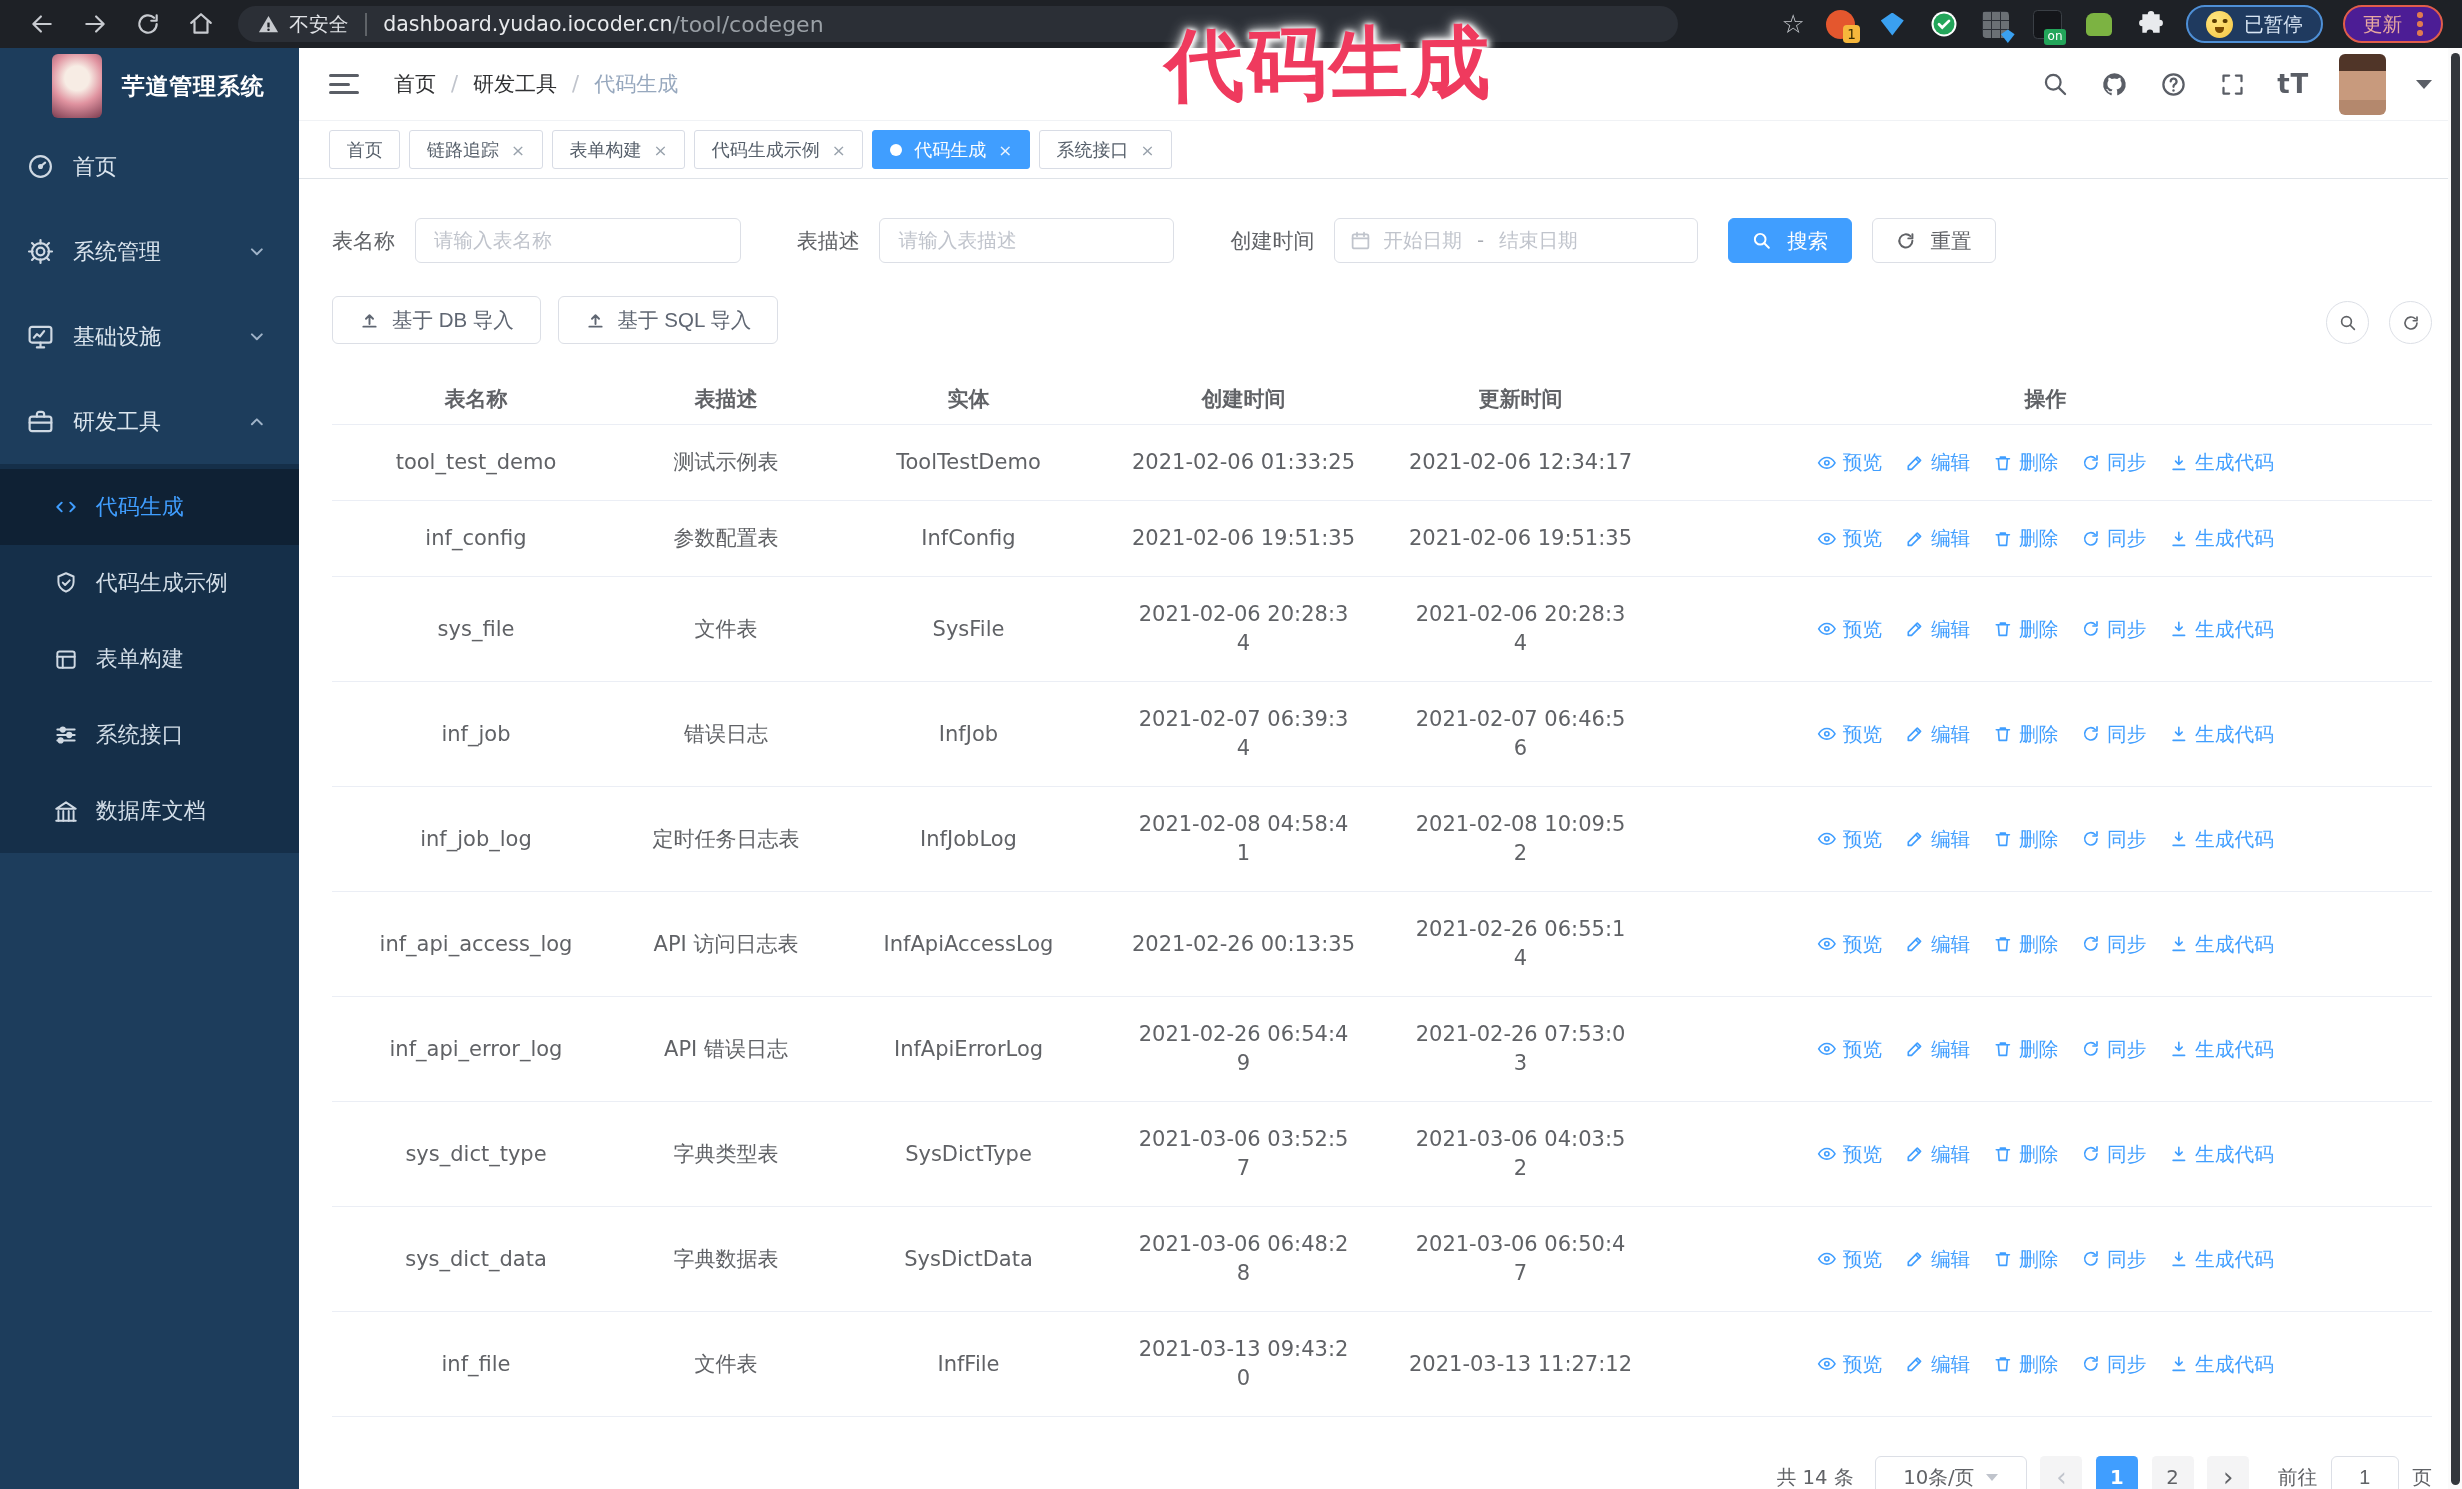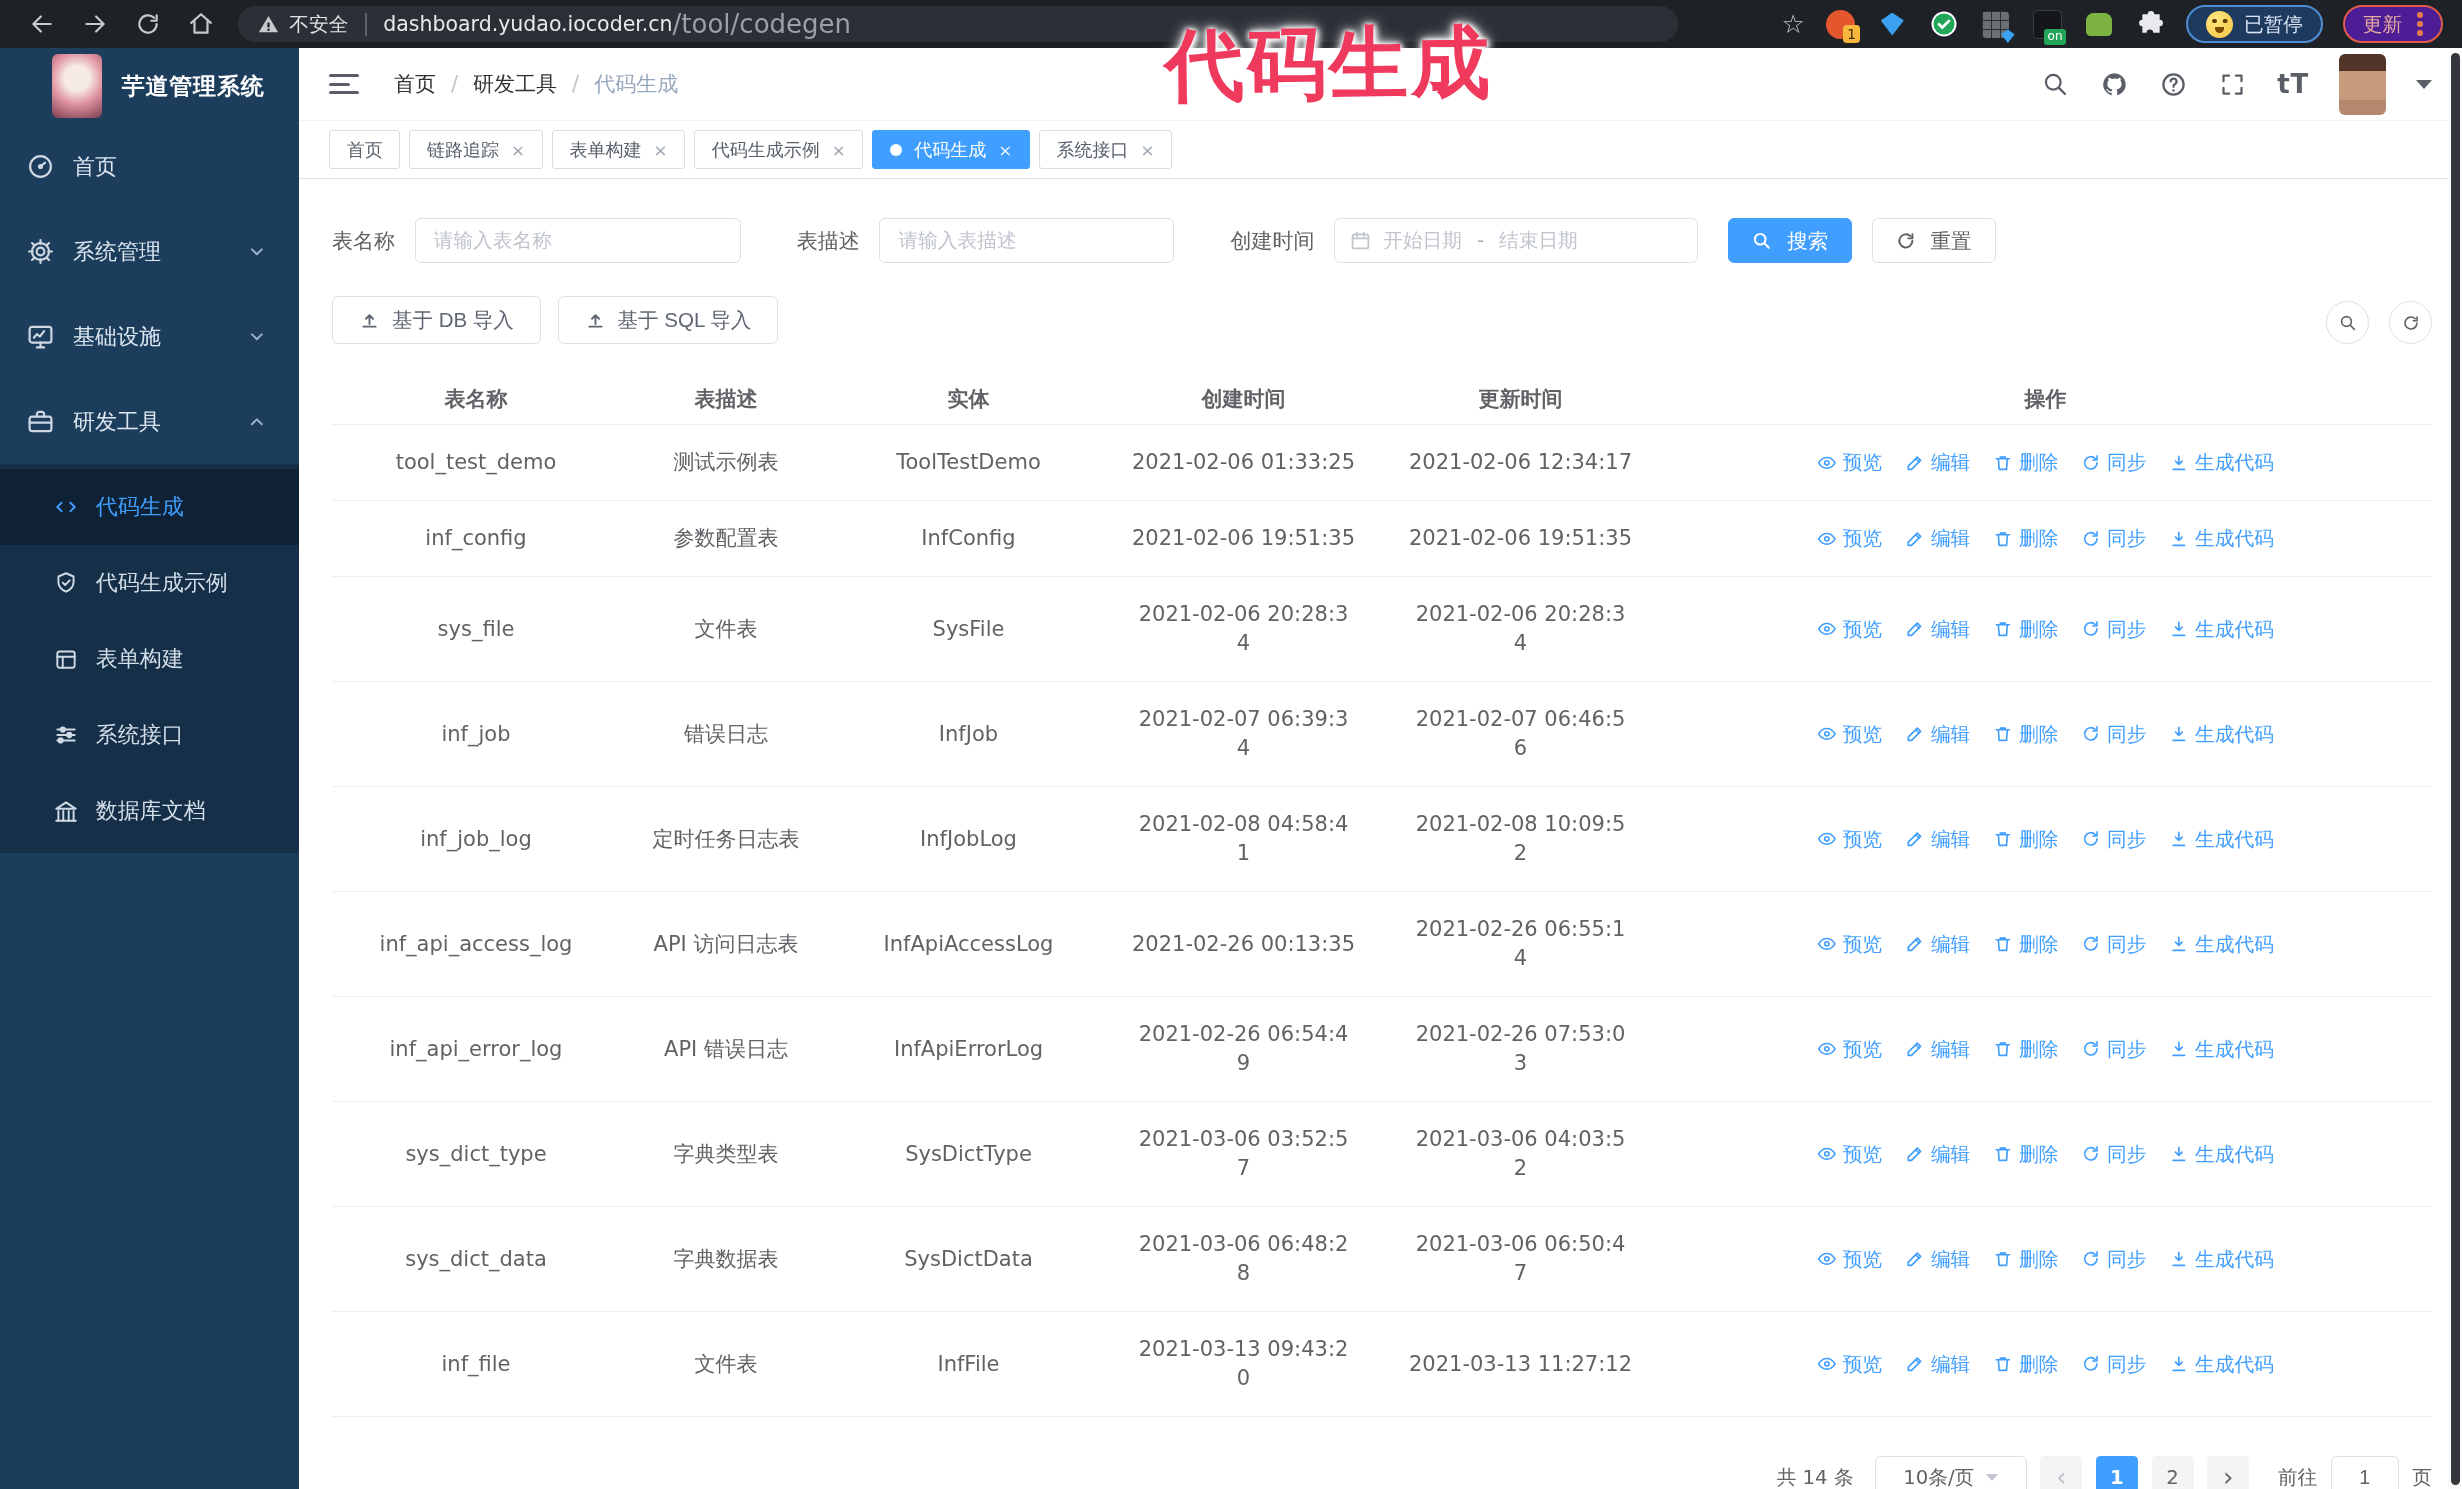--- a/index.html
+++ b/index.html
@@ -10,21 +10,21 @@
   .chrome{position:absolute;top:0;left:0;width:2462px;height:48px;background:#1e2126;
           display:flex;align-items:center;padding:0 15px;box-sizing:border-box;}
   .nav-btn{width:53px;height:42px;display:flex;align-items:center;justify-content:center;flex:none;}
   .nav-btn svg{width:26px;height:26px;stroke:#c7cacf;fill:none;stroke-width:2;stroke-linecap:round;stroke-linejoin:round;}
   .url-pill{width:1440px;height:36px;background:#2b2f36;border-radius:19.7px;display:flex;align-items:center;
             padding:0 19.7px;box-sizing:border-box;margin-left:10.6px;flex:none;}
   .warn-ic{width:23px;height:23px;margin-right:9px;flex:none;}
   .sec-text{color:#dfe1e5;font-size:19.7px;margin-right:16.7px;}
   .pill-div{width:1.5px;height:23px;background:#5f6368;margin-right:16.7px;}
   .url-host{color:#e8eaed;font-size:20.5px;}
-  .url-path{color:#9aa0a6;font-size:26px;}
+  .url-path{color:#9aa0a6;font-size:22px;}
   .chrome-right{flex:1;display:flex;align-items:center;justify-content:flex-end;gap:19.7px;padding-right:4.5px;}
   .star{color:#c7cacf;font-size:26px;line-height:1;}
   .ext{width:32px;height:32px;position:relative;display:flex;align-items:center;justify-content:center;flex:none;}
   .ext-circle{width:29px;height:29px;border-radius:50%;}
   .badge{position:absolute;right:-3px;bottom:-3px;background:#f6b73c;color:#3a2c00;font-size:13.6px;
          border-radius:3.8px;padding:0 3.8px;line-height:18px;}
   .badge-on{position:absolute;right:-3px;bottom:-4.5px;background:#23a55a;color:#fff;font-size:12px;
             border-radius:3px;padding:0.8px 3.8px;line-height:13.6px;}
   .gem{width:23px;height:23px;background:#3aa0f0;clip-path:polygon(50% 0,100% 35%,50% 100%,0 35%);}
   .gridsq{width:27px;height:27px;border-radius:4.5px;background:#6b7075;

